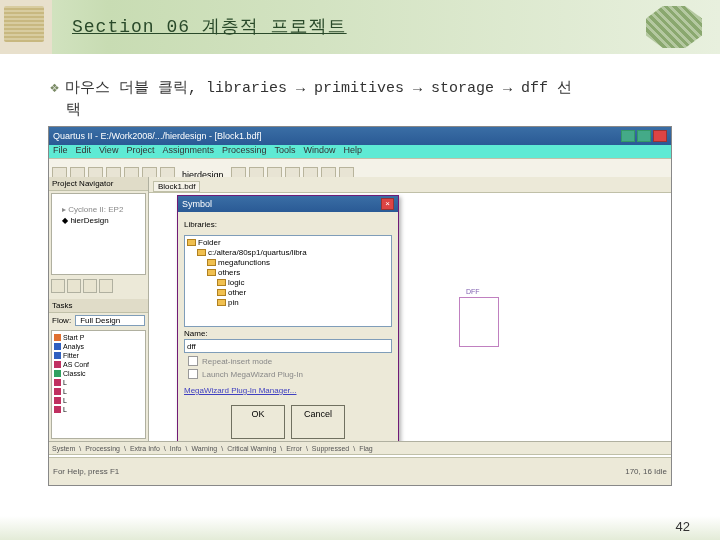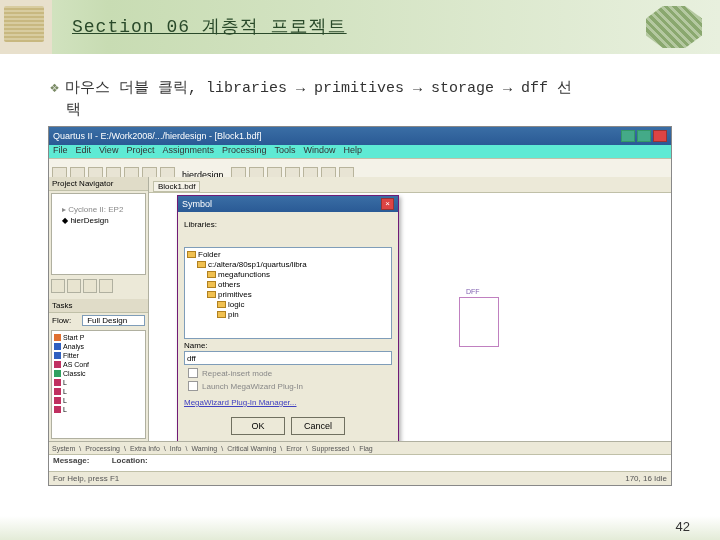--- a/index.html
+++ b/index.html
@@ -35,34 +35,34 @@
   .canvas{flex:1;background:#fff;position:relative;background-image:radial-gradient(#bbb 0.5px,transparent 0.5px);background-size:6px 6px;}
   .dffsym{position:absolute;left:310px;top:104px;width:40px;height:50px;border:1px solid #c080c0;background:#fff;}
   .dffsym .lbl{position:absolute;top:-10px;left:6px;font-size:7px;color:#8060b0;}
   
   .dialog{position:absolute;left:128px;top:68px;width:222px;height:252px;border:1px solid #701a75;background:#ece9d8;box-shadow:2px 2px 4px rgba(0,0,0,.3);}
   .dlgtitle{height:16px;background:linear-gradient(#3a6ea5,#2a5a95);color:#fff;font-size:9px;padding:1px 4px;display:flex;align-items:center;}
   .dlgtitle .x{margin-left:auto;width:13px;height:12px;background:#d44;border:1px solid #933;color:#fff;font-size:8px;text-align:center;line-height:10px;}
   .dlgbody{padding:6px;font-size:8px;}
   .fieldlbl{font-size:8px;margin:2px 0 1px;}
   .txtbox{width:100%;height:14px;border:1px solid #7f9db9;background:#fff;padding:0 2px;font-size:8px;}
-  .tree{width:100%;height:92px;border:1px solid #7f9db9;background:#fff;margin-top:18px;font-size:8px;line-height:10px;padding:2px;overflow:hidden;}
+  .tree{width:100%;height:92px;border:1px solid #7f9db9;background:#fff;margin-top:6px;font-size:8px;line-height:10px;padding:2px;overflow:hidden;}
   .tree .ind1{padding-left:10px;}
   .tree .ind2{padding-left:20px;}
   .foldericon{display:inline-block;width:9px;height:7px;background:#f0c050;border:1px solid #b08020;margin-right:2px;vertical-align:middle;}
   .chk{display:flex;align-items:center;gap:4px;margin:3px 4px;color:#888;}
   .chkbox{width:10px;height:10px;border:1px solid #999;background:#fff;}
   .link{color:#4040c0;text-decoration:underline;margin:4px 0;display:inline-block;}
   .dlgbtns{display:flex;gap:6px;justify-content:center;margin-top:6px;}
-  .btn{width:54px;height:18px;border:1px solid #707060;background:#ece9d8;font-size:9px;text-align:center;line-height:16px;}
+  .btn{width:54px;height:34px;border:1px solid #707060;background:#ece9d8;font-size:9px;text-align:center;line-height:16px;}
   
   .msgpane{position:absolute;left:0;right:0;bottom:14px;height:30px;background:#fff;border-top:1px solid #b0b0a0;}
   .msgtabs{height:13px;background:#ece9d8;border-bottom:1px solid #c0c0a8;font-size:7px;display:flex;align-items:center;gap:4px;padding:0 3px;color:#555;}
   .msgrow{font-size:8px;padding:1px 4px;color:#444;font-weight:bold;}
-  .statusbar{position:absolute;left:0;right:0;bottom:0;height:14px;background:#ece9d8;border-top:1px solid #c0c0a8;font-size:8px;display:flex;align-items:center;padding:0 4px;color:#555;}
+  .statusbar{position:absolute;left:0;right:0;bottom:0;height:28px;background:#ece9d8;border-top:1px solid #c0c0a8;font-size:8px;display:flex;align-items:center;padding:0 4px;color:#555;}
   .statusbar .r{margin-left:auto;}
   .pagenum{position:absolute;right:30px;bottom:6px;font-size:13px;color:#333;}
   .footerfade{position:absolute;left:0;right:0;bottom:0;height:24px;background:linear-gradient(180deg,rgba(200,216,176,0) 0%,rgba(200,216,176,.5) 100%);}
   .tabbed{height:16px;background:#ece9d8;border-bottom:1px solid #c0c0a8;font-size:8px;padding:0 4px;display:flex;align-items:flex-end;gap:2px;}
   .tabbed .tab{padding:0 4px;border:1px solid #c0c0a8;background:#f4f2e8;}
 </style>
 </head>
 <body>
 
 <div class="header-band">
@@ -121,21 +121,21 @@
         <div class="fold">▸ Cyclone II: EP2</div>
         <div>◆ hierDesign</div>
       </div>
       <div class="tools">
         <div class="t"></div>
         <div class="t"></div>
         <div class="t"></div>
         <div class="t"></div>
       </div>
       <div class="panetitle">Tasks</div>
-      <div style="display:flex;align-items:center;padding:2px 3px;font-size:8px;gap:11px;">
+      <div style="display:flex;align-items:center;padding:2px 3px;font-size:8px;gap:4px;">
         <span>Flow:</span>
         <span style="border:1px solid #7f9db9;background:#fff;padding:0 4px;flex:1">Full Design</span>
       </div>
       <div class="tasks">
         <div class="taskrow">
             <span class="taskarrow" style="background:#e07030"></span>
             <span>Start P</span>
           </div>
         <div class="taskrow">
             <span class="taskarrow" style="background:#3060c0"></span>
@@ -188,22 +188,22 @@
       <span>Symbol</span>
       <span class="x">×</span>
     </div>
     <div class="dlgbody">
       <div class="fieldlbl">Libraries:</div>
       <div class="tree">
         <div><span class="foldericon"></span><span>Folder</span></div>
         <div class="ind1"><span class="foldericon"></span><span>c:/altera/80sp1/quartus/libra</span></div>
         <div class="ind2"><span class="foldericon"></span><span>megafunctions</span></div>
         <div class="ind2"><span class="foldericon"></span><span>others</span></div>
-        <div class="ind2"><span class="foldericon"></span><span>primitives</span></div>
         <div class="ind2" style="padding-left:30px"><span class="foldericon"></span><span>logic</span></div>
+        <div class="ind2" style="padding-left:30px"><span class="foldericon"></span><span>other</span></div>
         <div class="ind2" style="padding-left:30px"><span class="foldericon"></span><span>pin</span></div>
 
       </div>
       <div class="fieldlbl">Name:</div>
       <input class="txtbox" value="dff" style="">
       <div class="chk">
           <span class="chkbox"></span>
           <span>Repeat-insert mode</span>
         </div>
       <div class="chk">

